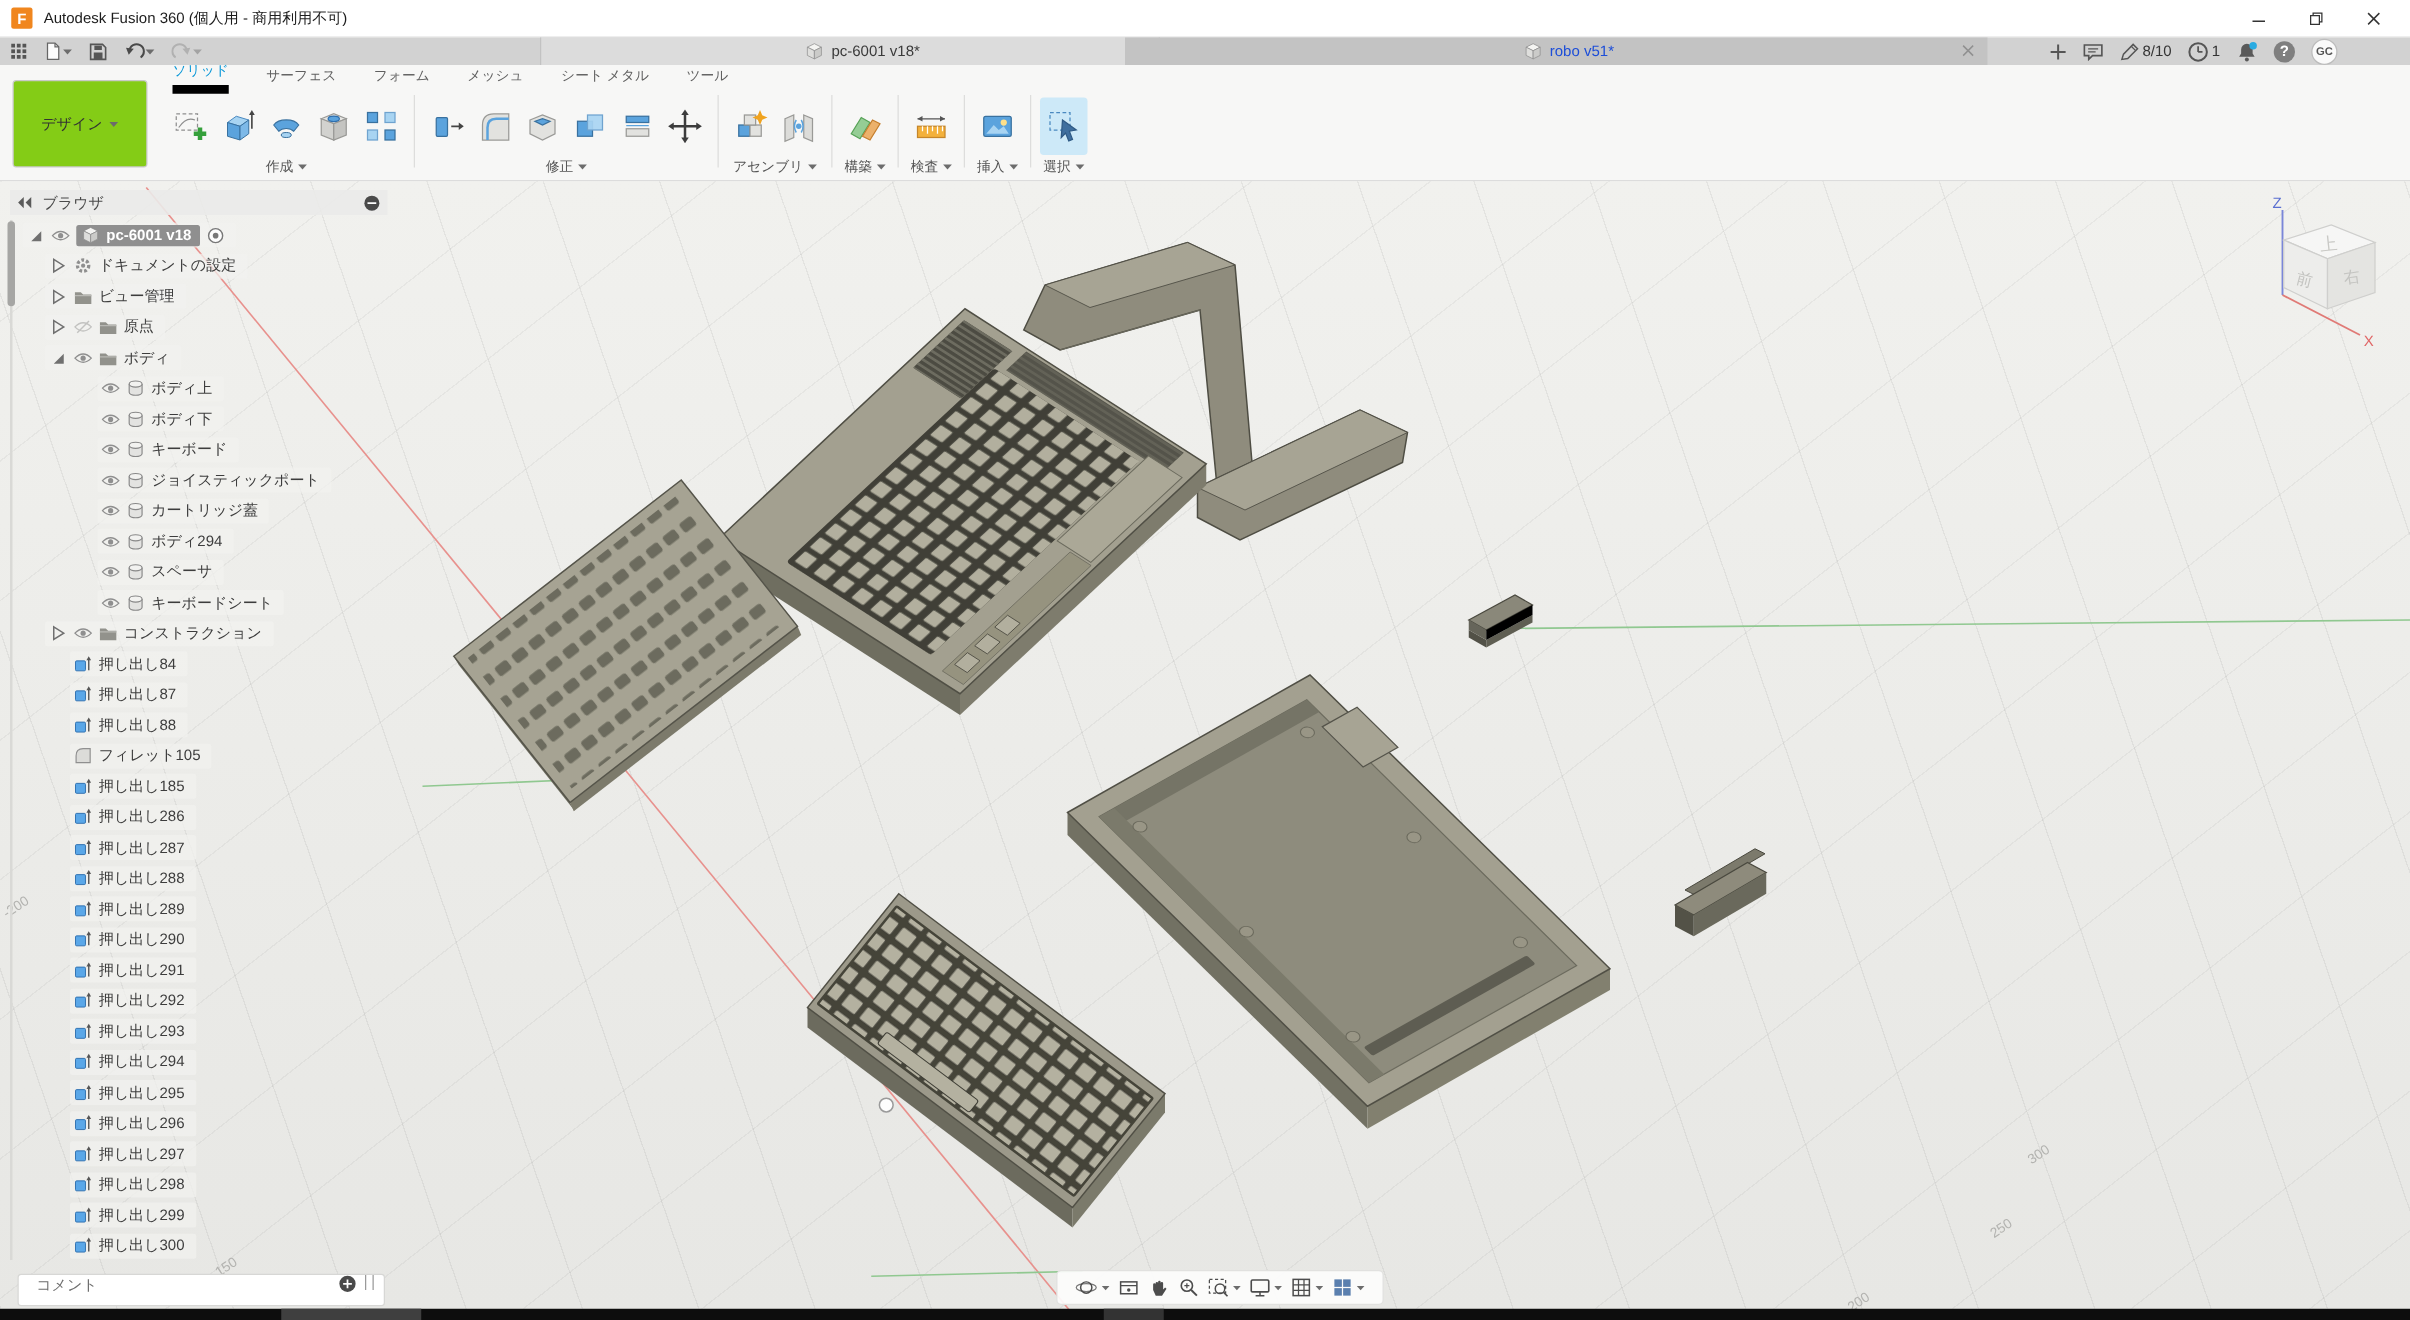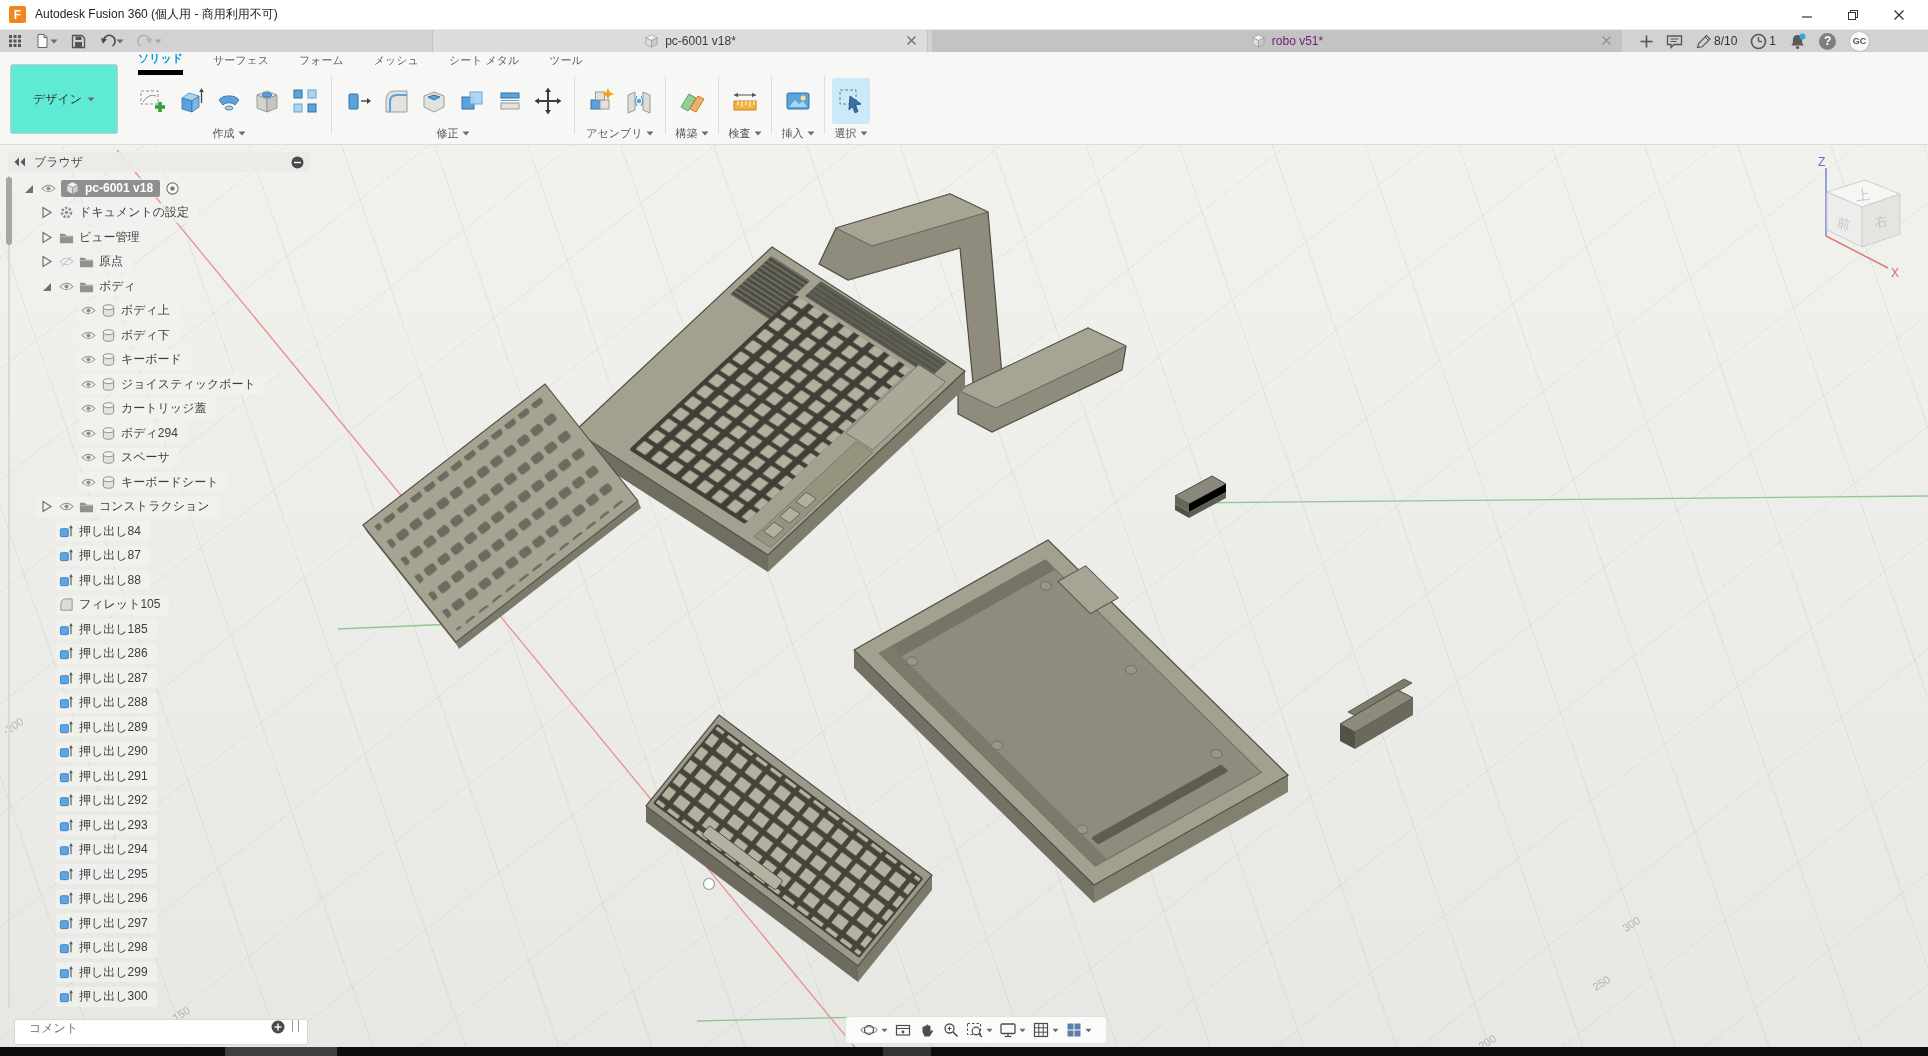--- a/index.html
+++ b/index.html
@@ -18,39 +18,39 @@
   .win-btn{width:46px;height:30px;display:flex;align-items:center;justify-content:center;}
 
   
   .qat-row{position:absolute;left:0;top:30px;width:1928px;height:22px;background:#d2d2d2;}
   .qat-icons{position:absolute;left:8px;top:0;height:22px;display:flex;align-items:center;gap:13px;}
   .qat-btn{display:flex;align-items:center;gap:0;}
   .disabled{opacity:.45;}
   .doc-tab{position:absolute;top:0;height:22px;display:flex;align-items:center;justify-content:center;
            gap:6px;font-size:12px;box-sizing:border-box;padding-left:20px;}
   .doc-tab.active{left:432px;width:496px;background:#dcdcdc;color:#3a3a3a;border-left:1px solid #c2c2c2;border-right:1px solid #c2c2c2;}
-  .doc-tab.inactive{left:932px;width:690px;background:#c3c3c3;color:#701a75;}
+  .doc-tab.inactive{left:900px;width:690px;background:#c3c3c3;color:#1d4ed8;}
   .tab-close{position:absolute;right:9px;top:4px;}
   .tab-add{position:absolute;left:1632px;top:0;width:28px;height:22px;display:flex;align-items:center;justify-content:center;}
   .qat-right{position:absolute;left:1666px;top:0;height:22px;display:flex;align-items:center;gap:13px;}
   .badge-text{font-size:12px;color:#333;margin-left:2px;}
   .help-circle{width:17px;height:17px;border-radius:50%;background:#7f7f7f;color:#fff;font-size:12px;
                font-weight:bold;display:flex;align-items:center;justify-content:center;}
   .avatar{width:19px;height:19px;border-radius:50%;background:#fafafa;border:1px solid #bcbcbc;color:#555;
           font-size:9px;font-weight:bold;display:flex;align-items:center;justify-content:center;}
 
   
   .ribbon{position:absolute;left:0;top:52px;width:1928px;height:93px;background:#f7f7f6;
           border-bottom:1px solid #dcdcdc;box-sizing:border-box;}
-  .workspace-btn{position:absolute;left:10px;top:12px;width:106px;height:68px;background:#5eead4;
+  .workspace-btn{position:absolute;left:10px;top:12px;width:106px;height:68px;background:#84cc16;
                  border:1px solid #c9c9c9;border-radius:3px;display:flex;align-items:center;justify-content:center;
                  font-size:12px;color:#333;gap:5px;}
   .env-tabs{position:absolute;left:138px;top:0;height:23px;display:flex;gap:30px;}
   .env-tab{font-size:11px;color:#5f5f5f;display:flex;align-items:flex-end;padding-bottom:4px;border-bottom:3px solid transparent;}
-  .env-tab.active{color:#0696d7;font-weight:bold;border-bottom:5px solid #000000;}
+  .env-tab.active{color:#0696d7;font-weight:normal;border-bottom:7px solid #000000;}
   .tool-groups{position:absolute;left:134px;top:24px;height:66px;display:flex;align-items:center;}
   .tgroup{display:flex;flex-direction:column;align-items:center;}
   .ticons{display:flex;align-items:center;height:48px;}
   .tbtn{width:38px;height:46px;display:flex;align-items:center;justify-content:center;border-radius:3px;}
   .tbtn.sel{background:#cde9f8;}
   .tlabel{font-size:11px;color:#555;margin-top:1px;display:flex;align-items:center;gap:3px;}
   .tdiv{width:1px;height:58px;background:#dddddc;margin:0 7px;align-self:flex-start;}
 
   
   .canvas{position:absolute;left:0;top:145px;width:1928px;height:902px;

